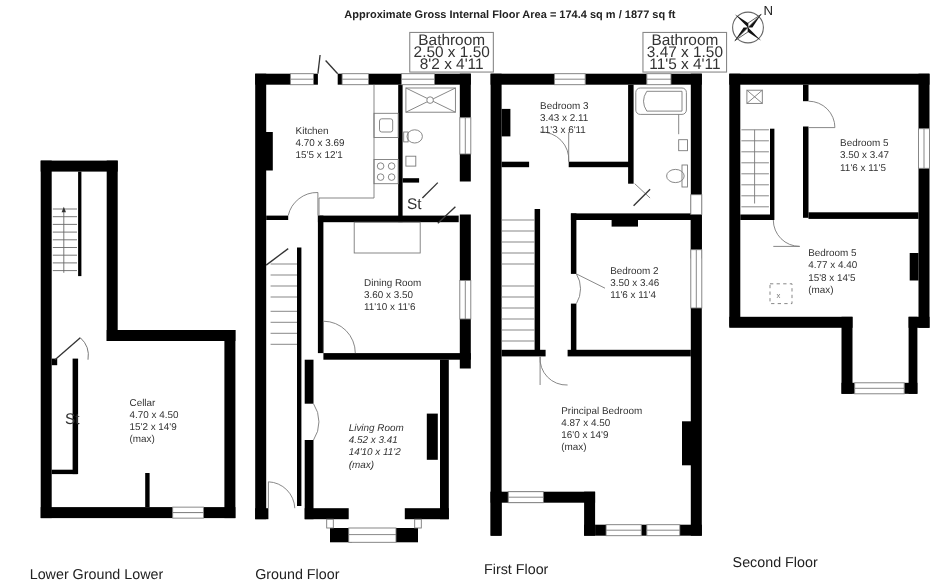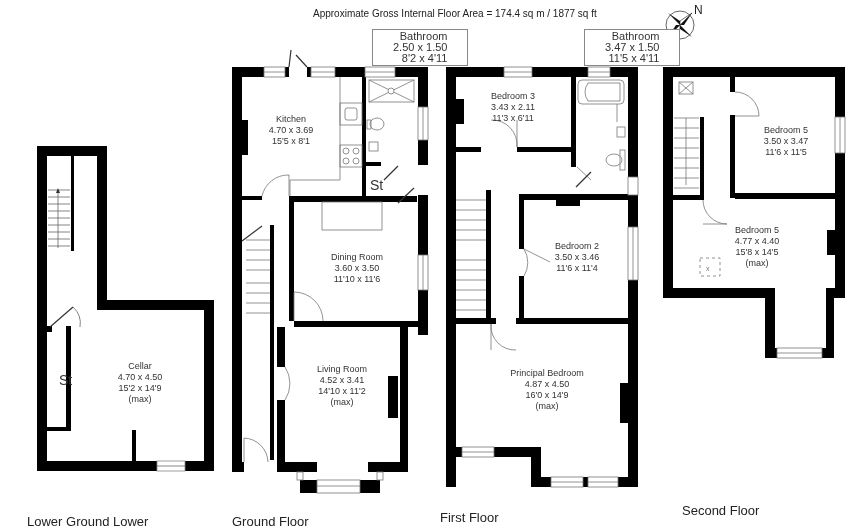--- a/index.html
+++ b/index.html
@@ -1,21 +1,21 @@
 <!DOCTYPE html>
 <html><head>
 <meta charset="utf-8">
 <style>
   html, body { margin: 0; padding: 0; background: #ffffff; }
   body { width: 853px; height: 531px; position: relative; overflow: hidden; font-family: "Liberation Sans", sans-serif; color: #222; }
   #plan { position: absolute; left: 0; top: 0; width: 853px; height: 531px; }
-  .title { position: absolute; left: 313px; top: 8px; font-size: 10px; font-weight: normal; color: #222; white-space: nowrap; }
-  .room { position: absolute; text-align: center; font-size: 9px; line-height: 11px; color: #333; white-space: nowrap; transform: translateX(-50%); }
+  .title { position: absolute; left: 313px; top: 8px; font-size: 10px; font-weight: bold; color: #222; white-space: nowrap; }
+  .room { position: absolute; font-size: 9px; line-height: 11px; color: #333; white-space: nowrap; transform: translateX(-50%); }
   .room span { display: block; }
-  .boxed { position: absolute; border: 1px solid #888; background: #fff; text-align: right; font-size: 11px; line-height: 11px; padding: 1px 20px; color: #333; white-space: nowrap; }
+  .boxed { position: absolute; border: 1px solid #888; background: #fff; text-align: center; font-size: 14px; line-height: 11px; padding: 1px 3px; color: #333; white-space: nowrap; }
   .boxed span { display: block; }
   .floor-label { position: absolute; font-size: 13px; color: #222; white-space: nowrap; }
   .st { position: absolute; font-size: 14px; color: #333; }
   .north { position: absolute; left: 694px; top: 3px; font-size: 12px; color: #222; }
 </style>
 </head>
 <body>
 
 <svg id="plan" viewBox="0 0 853 531" xmlns="http://www.w3.org/2000/svg">
 
@@ -263,34 +263,34 @@
   <span>4.70 x 4.50</span>
   <span>15'2 x 14'9</span>
   <span>(max)</span>
 </div>
 <div class="st" style="left:59px; top:372px;">St</div>
 <div class="floor-label" style="left:27px; top:514px;">Lower Ground Lower</div>
 
 <div class="room" style="left:291px; top:114px;">
   <span>Kitchen</span>
   <span>4.70 x 3.69</span>
-  <span>15'5 x 8'1</span>
+  <span>15'5 x 12'1</span>
 </div>
 <div class="boxed" style="left:372px; top:29px;">
   <span>Bathroom</span>
   <span>2.50 x 1.50</span>
   <span>8'2 x 4'11</span>
 </div>
 <div class="st" style="left:370px; top:177px;">St</div>
 <div class="room" style="left:357px; top:252px;">
   <span>Dining Room</span>
   <span>3.60 x 3.50</span>
   <span>11'10 x 11'6</span>
 </div>
-<div class="room" style="left:342px; top:364px;">
+<div class="room" style="left:342px; top:384px;font-style:italic;">
   <span>Living Room</span>
   <span>4.52 x 3.41</span>
   <span>14'10 x 11'2</span>
   <span>(max)</span>
 </div>
 <div class="floor-label" style="left:232px; top:514px;">Ground Floor</div>
 
 <div class="room" style="left:513px; top:91px;">
   <span>Bedroom 3</span>
   <span>3.43 x 2.11</span>
@@ -318,13 +318,13 @@
   <span>Bedroom 5</span>
   <span>3.50 x 3.47</span>
   <span>11'6 x 11'5</span>
 </div>
 <div class="room" style="left:757px; top:225px;">
   <span>Bedroom 5</span>
   <span>4.77 x 4.40</span>
   <span>15'8 x 14'5</span>
   <span>(max)</span>
 </div>
-<div class="floor-label" style="left:682px; top:503px;">Second Floor</div>
+<div class="floor-label" style="left:666px; top:503px;">Second Floor</div>
 
 </body></html>

